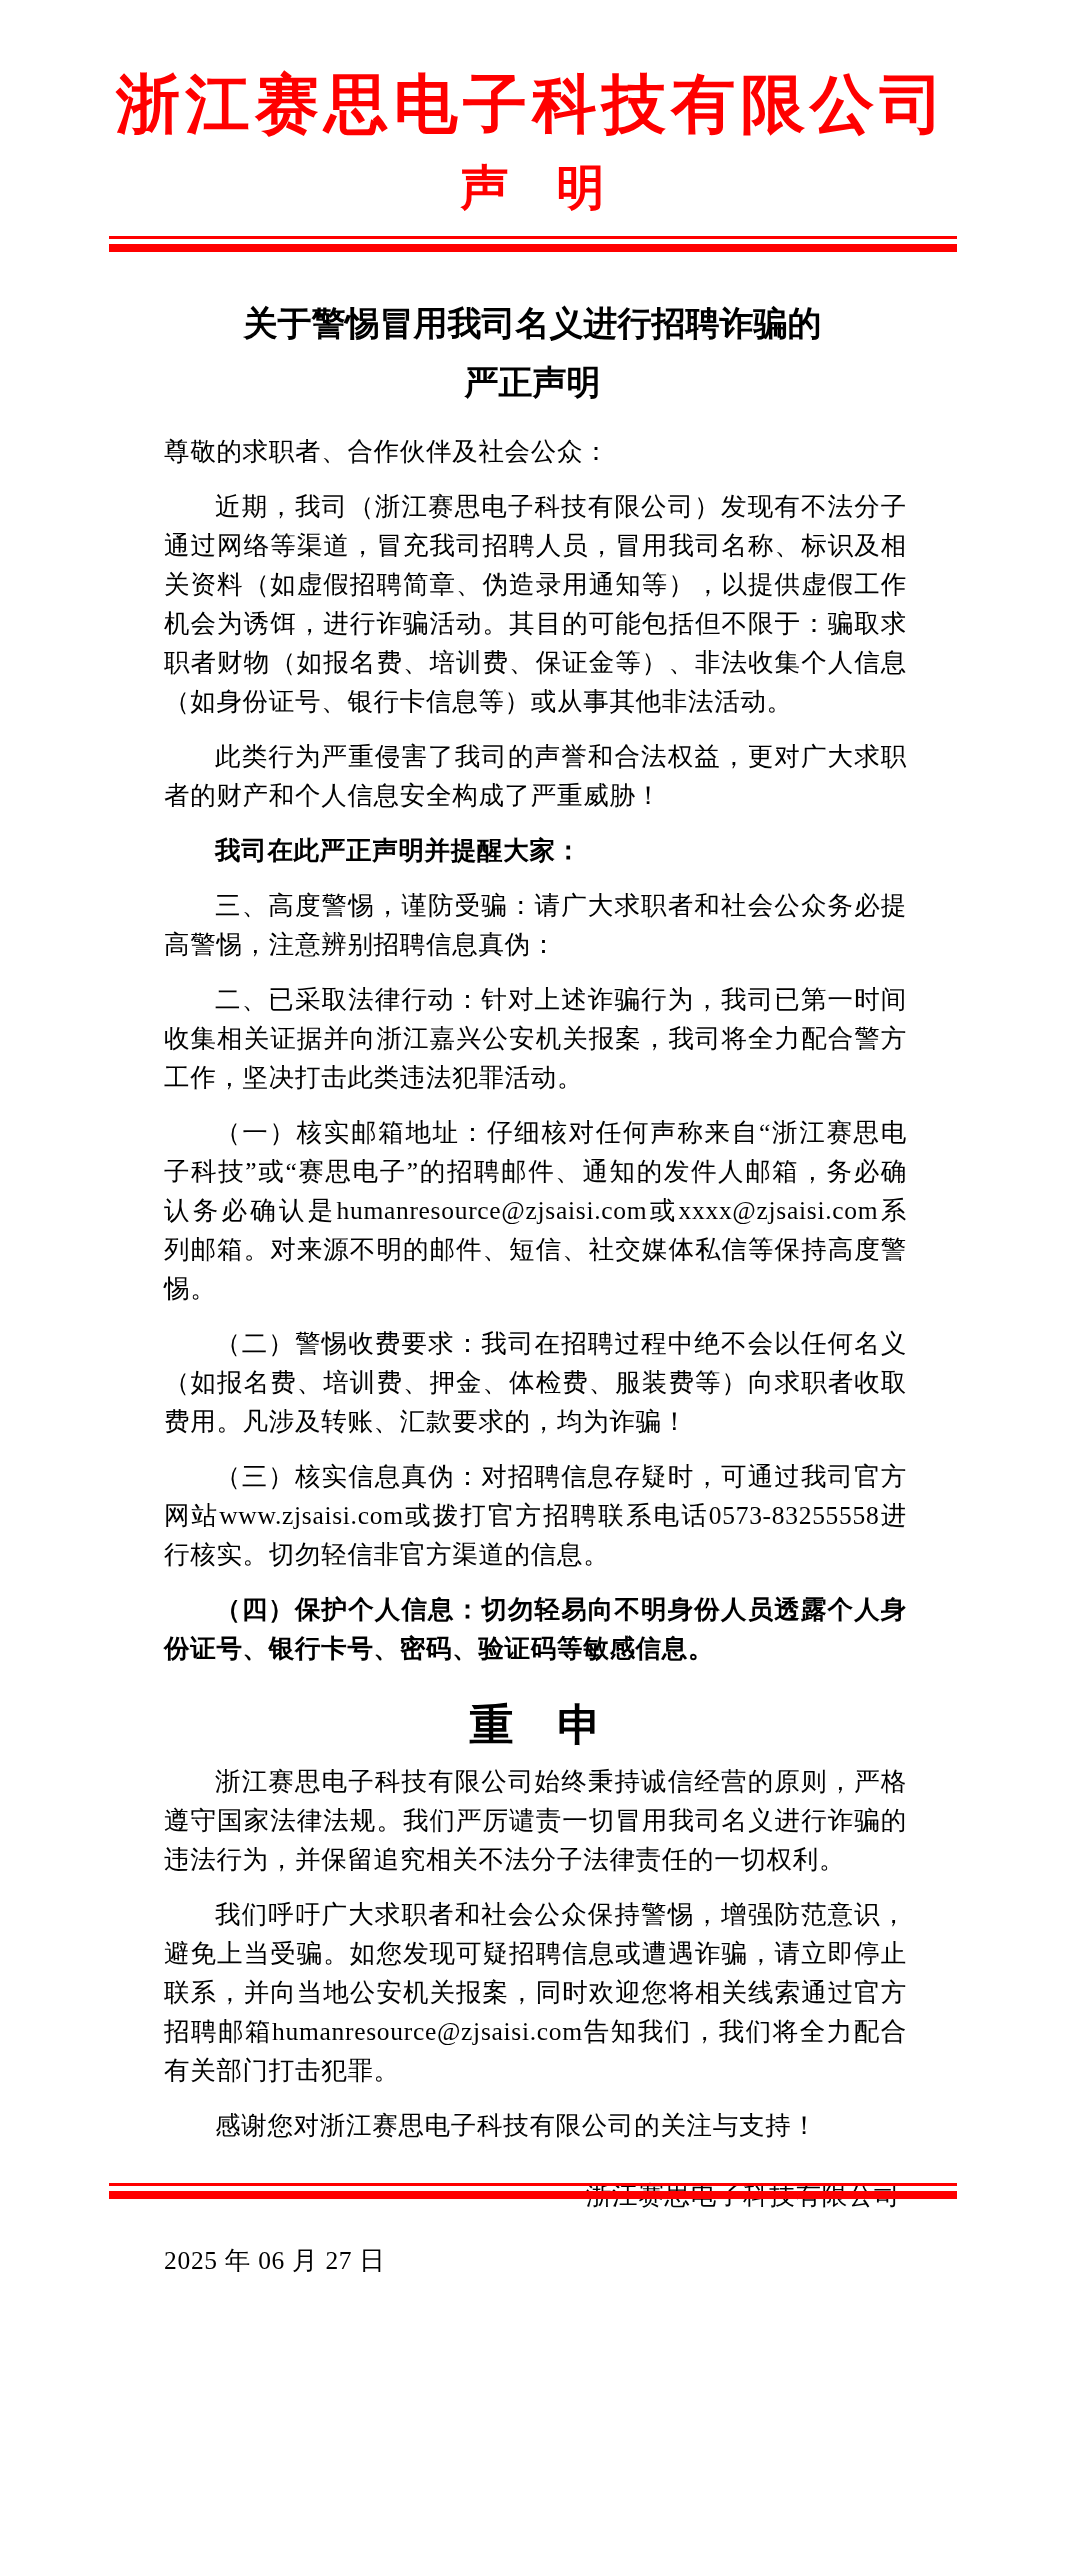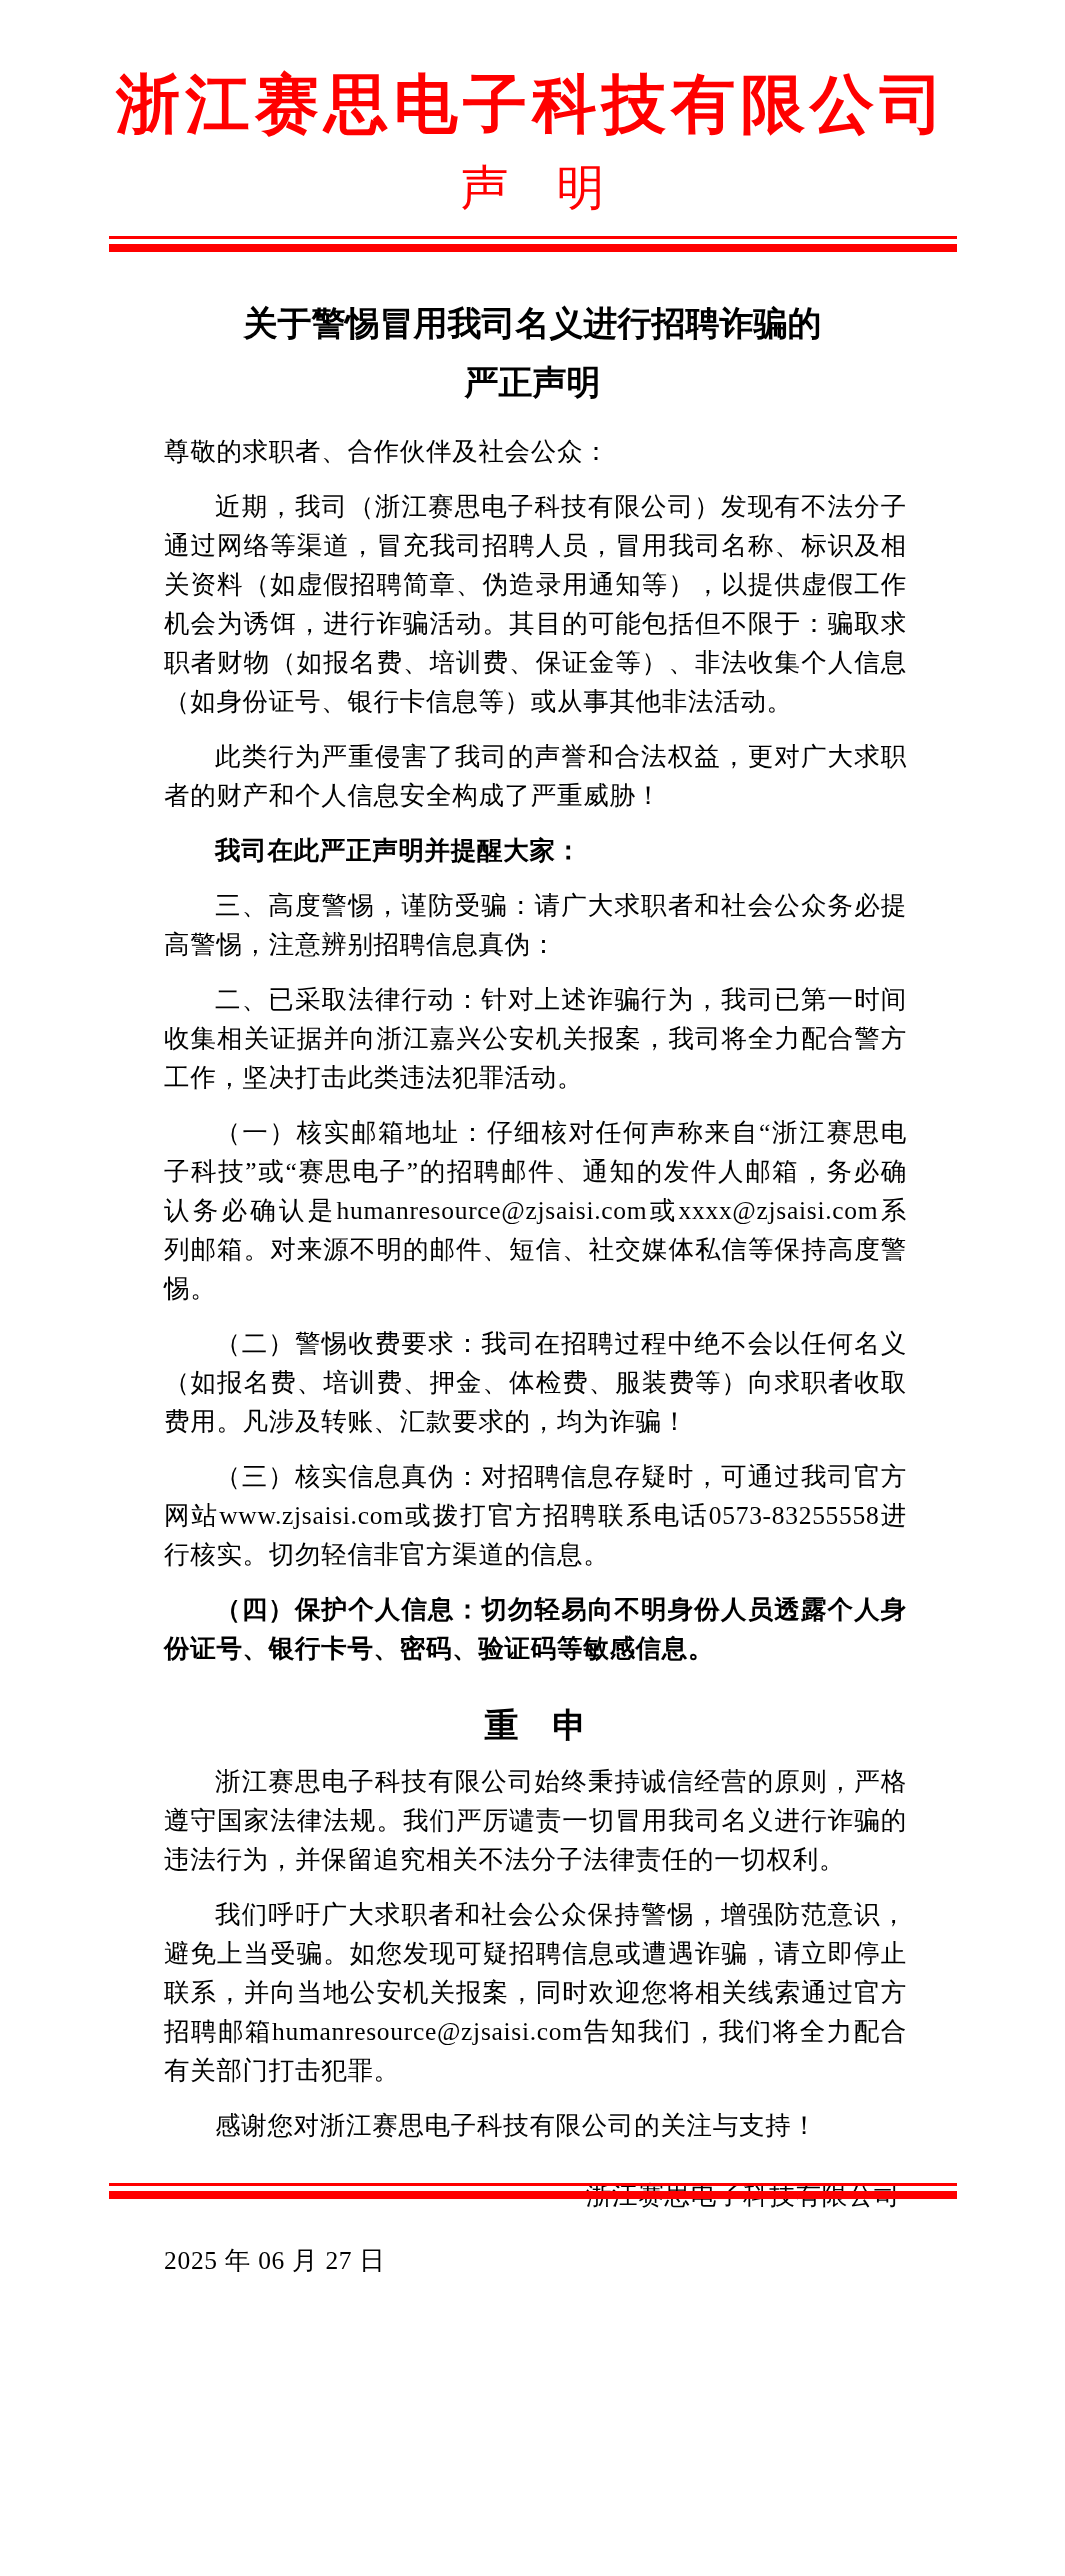--- a/index.html
+++ b/index.html
@@ -19,21 +19,21 @@
     display: block;
     font-size: 64px;
     font-weight: 700;
     line-height: 1.0;
     letter-spacing: 5.4px;
     white-space: nowrap;
   }
   .masthead .doctype {
     display: block;
     font-size: 48px;
-    font-weight: 400;
+    font-weight: 700;
     line-height: 1.0;
     margin-top: 27px;
   }
   .rules { width: 848px; margin: 24px auto 0 auto; }
   .rules .thin  { height: 3.4px;  background: #ff0000; }
   .rules .thick { height: 8px; background: #ff0000; margin-top: 4.7px; }
   .rules-bottom { position: absolute; bottom: 77px; left: 109px; margin: 0; }
 
   
   .heading {
@@ -53,21 +53,21 @@
     text-align: justify;
     text-indent: 51px;
     word-break: break-all;
     letter-spacing: 0.7px;
   }
   .content p.salutation { text-indent: 0; margin-top: 20px; }
   .content p.bold { font-weight: 700; }
   .sub-heading {
     margin: 38px 0 5.4px 0;
     text-align: center;
-    font-size: 34px;
+    font-size: 44px;
     font-weight: 700;
     line-height: 40px;
   }
   .content p.signature { text-align: right; text-indent: 0; margin-top: 31px; padding-right: 6.7px; }
   .content p.date      { text-align: left; text-indent: 0; margin-top: 25.5px; padding-right: 9.4px; }
 </style>
 </head>
 <body>
 
 <div class="page">

